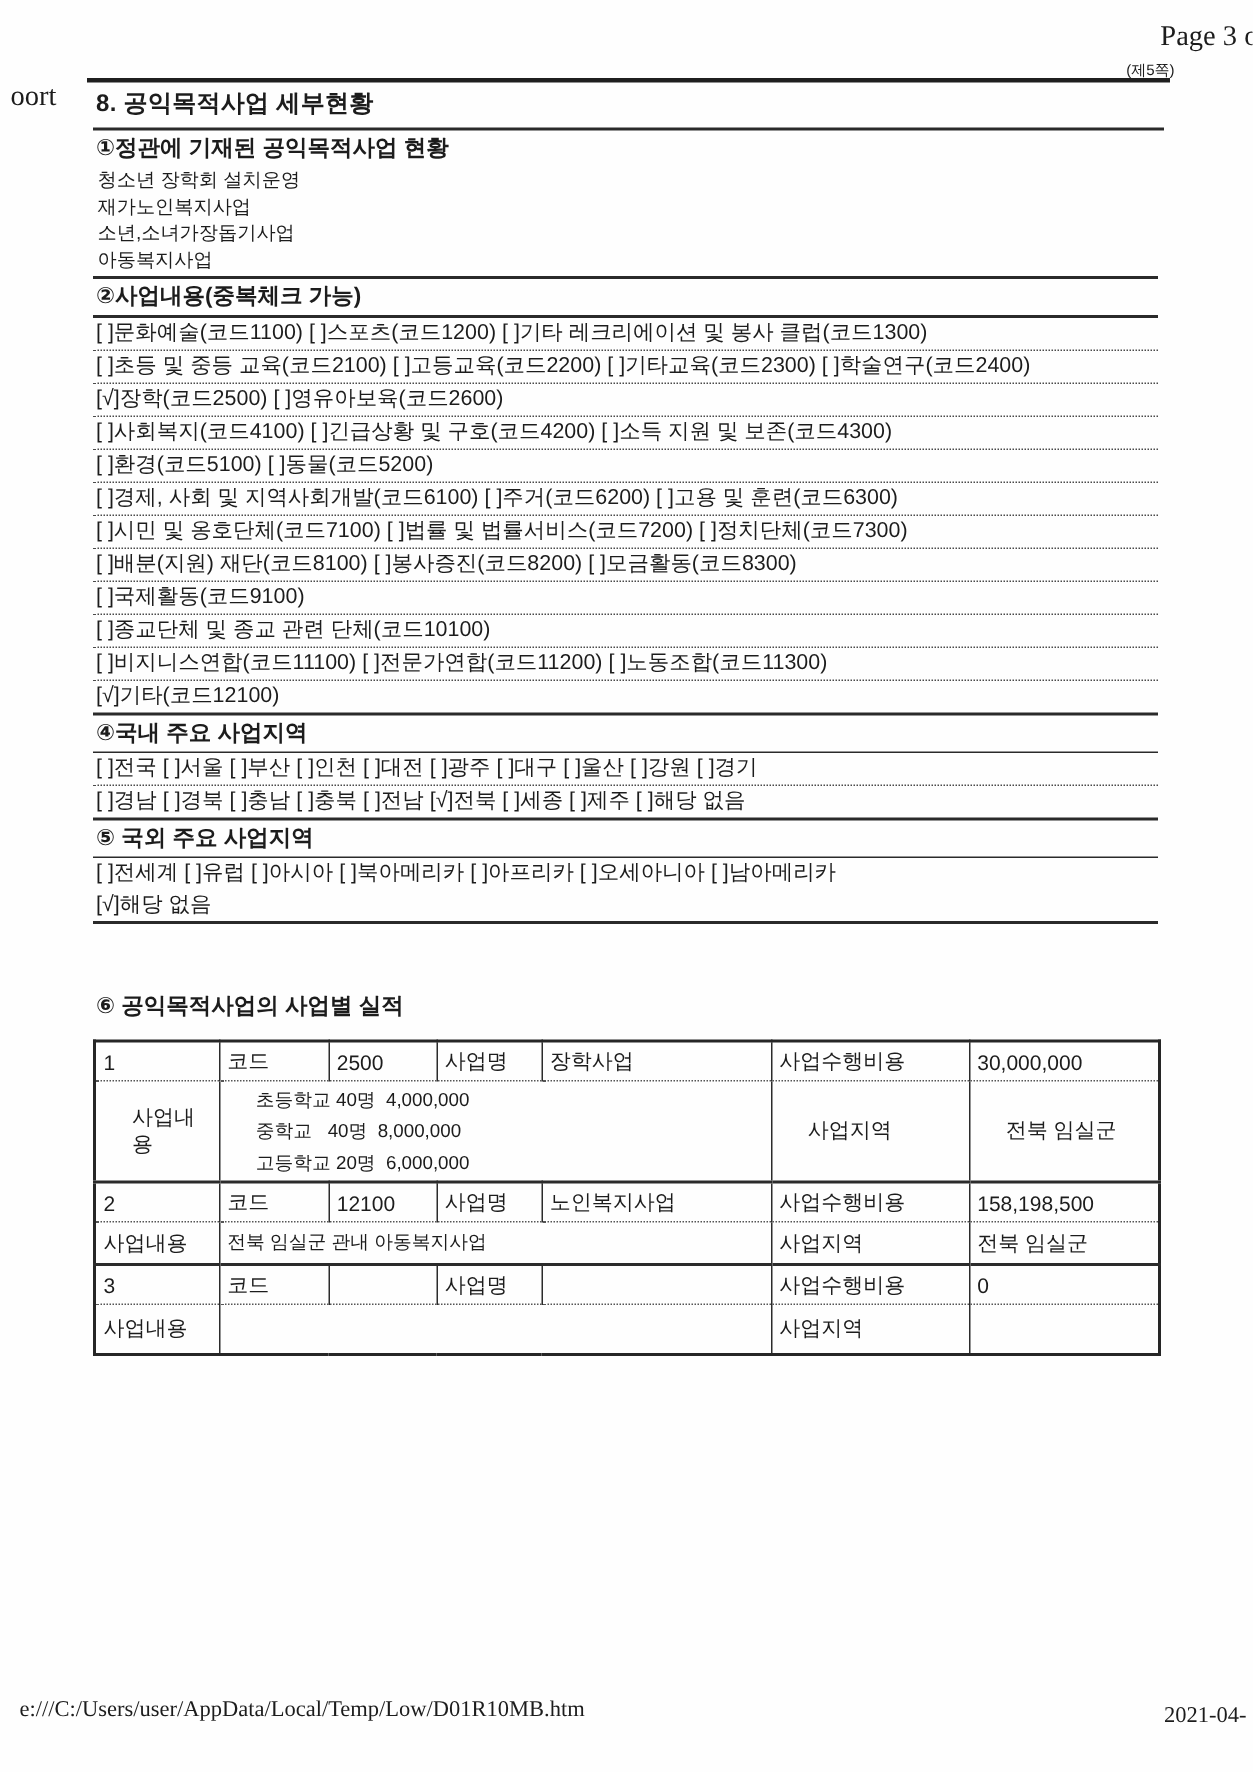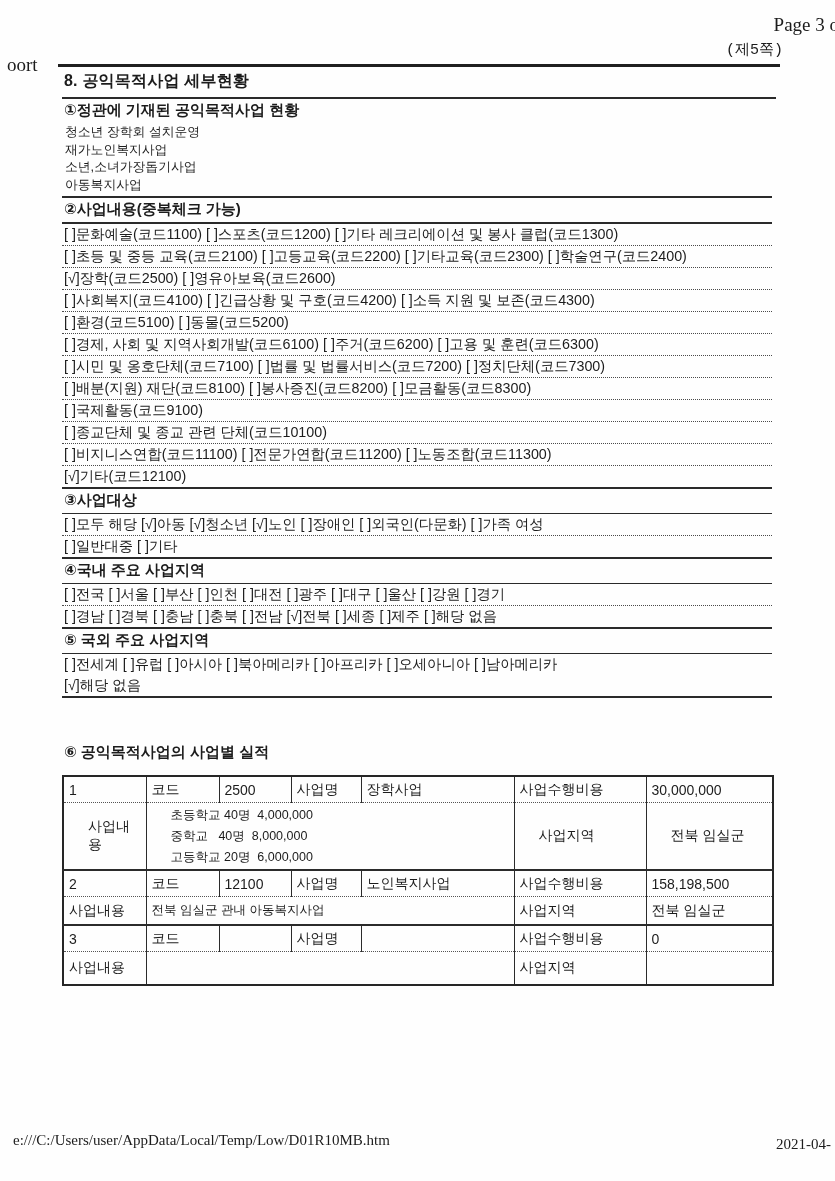--- a/index.html
+++ b/index.html
@@ -5,25 +5,25 @@
   html,body{margin:0;padding:0;}
   body{
     width:835px;height:1181px;position:relative;overflow:hidden;
     background:#fefefe;color:#1c1c1c;
     font-family:"Liberation Sans","DejaVu Sans",sans-serif;
   }
   .serif{font-family:"Liberation Serif","DejaVu Serif",serif;}
   
   .hdr-left{position:absolute;top:16px;left:7px;font-size:19px;margin-top:38px;}
   .hdr-right{position:absolute;top:14px;right:-4px;font-size:19px;white-space:nowrap;}
-  .sheet-label{position:absolute;top:40px;right:52px;font-size:15px;font-family:Liberation Mono, monospace;}
+  .sheet-label{position:absolute;top:40px;right:52px;font-size:10px;}
   .ftr-url{position:absolute;top:1132px;left:13px;font-size:15px;white-space:nowrap;}
   .ftr-date{position:absolute;top:1136px;right:4px;font-size:15px;white-space:nowrap;}
   
-  .content{position:absolute;left:62px;top:64px;width:710px;}
+  .content{position:absolute;left:62px;top:52px;width:710px;}
   .rule-top{height:3px;background:#1f1f1f;margin-left:-4px;width:722px;}
   .doc-heading{font-size:16px;font-weight:bold;padding:4px 2px 5px 2px;letter-spacing:.2px;}
   .rule-2{height:2px;background:#2a2a2a;width:714px;}
   .sec{border-bottom:2px solid #2a2a2a;}
   .sec-title{font-size:15px;padding:2px 2px 3px 2px;font-weight:bold;}
   .sec-title.underlined{border-bottom:1.5px solid #2a2a2a;}
   .sec-title.heavy{border-bottom:2px solid #2a2a2a;}
   #sec1-items{padding:0 0 3px 3px;}
   #sec1-items .plain-line{font-size:12.8px;line-height:17.5px;}
   .chk-row{font-size:14.3px;line-height:18px;padding:1px 2px 2px 2px;border-bottom:1px dotted #4a4a4a;}
@@ -81,27 +81,20 @@
         <div class="chk-row"><span class="chk-item">[ ]경제, 사회 및 지역사회개발(코드6100)</span> <span class="chk-item">[ ]주거(코드6200)</span> <span class="chk-item">[ ]고용 및 훈련(코드6300)</span></div>
         <div class="chk-row"><span class="chk-item">[ ]시민 및 옹호단체(코드7100)</span> <span class="chk-item">[ ]법률 및 법률서비스(코드7200)</span> <span class="chk-item">[ ]정치단체(코드7300)</span></div>
         <div class="chk-row"><span class="chk-item">[ ]배분(지원) 재단(코드8100)</span> <span class="chk-item">[ ]봉사증진(코드8200)</span> <span class="chk-item">[ ]모금활동(코드8300)</span></div>
         <div class="chk-row"><span class="chk-item">[ ]국제활동(코드9100)</span></div>
         <div class="chk-row"><span class="chk-item">[ ]종교단체 및 종교 관련 단체(코드10100)</span></div>
         <div class="chk-row"><span class="chk-item">[ ]비지니스연합(코드11100)</span> <span class="chk-item">[ ]전문가연합(코드11200)</span> <span class="chk-item">[ ]노동조합(코드11300)</span></div>
         <div class="chk-row"><span class="chk-item">[√]기타(코드12100)</span></div>
       </div>
   </div>
 
-  <div class="sec" id="sec3">
-    <div class="sec-title underlined">③사업대상</div>
-    <div class="rows">
-        <div class="chk-row"><span class="chk-item">[ ]모두 해당</span> <span class="chk-item">[√]아동</span> <span class="chk-item">[√]청소년</span> <span class="chk-item">[√]노인</span> <span class="chk-item">[ ]장애인</span> <span class="chk-item">[ ]외국인(다문화)</span> <span class="chk-item">[ ]가족 여성</span></div>
-        <div class="chk-row"><span class="chk-item">[ ]일반대중</span> <span class="chk-item">[ ]기타</span></div>
-      </div>
-  </div>
 
   <div class="sec" id="sec4">
     <div class="sec-title underlined">④국내 주요 사업지역</div>
     <div class="rows">
         <div class="chk-row"><span class="chk-item">[ ]전국</span> <span class="chk-item">[ ]서울</span> <span class="chk-item">[ ]부산</span> <span class="chk-item">[ ]인천</span> <span class="chk-item">[ ]대전</span> <span class="chk-item">[ ]광주</span> <span class="chk-item">[ ]대구</span> <span class="chk-item">[ ]울산</span> <span class="chk-item">[ ]강원</span> <span class="chk-item">[ ]경기</span></div>
         <div class="chk-row"><span class="chk-item">[ ]경남</span> <span class="chk-item">[ ]경북</span> <span class="chk-item">[ ]충남</span> <span class="chk-item">[ ]충북</span> <span class="chk-item">[ ]전남</span> <span class="chk-item">[√]전북</span> <span class="chk-item">[ ]세종</span> <span class="chk-item">[ ]제주</span> <span class="chk-item">[ ]해당 없음</span></div>
       </div>
   </div>
 
   <div class="sec" id="sec5">

